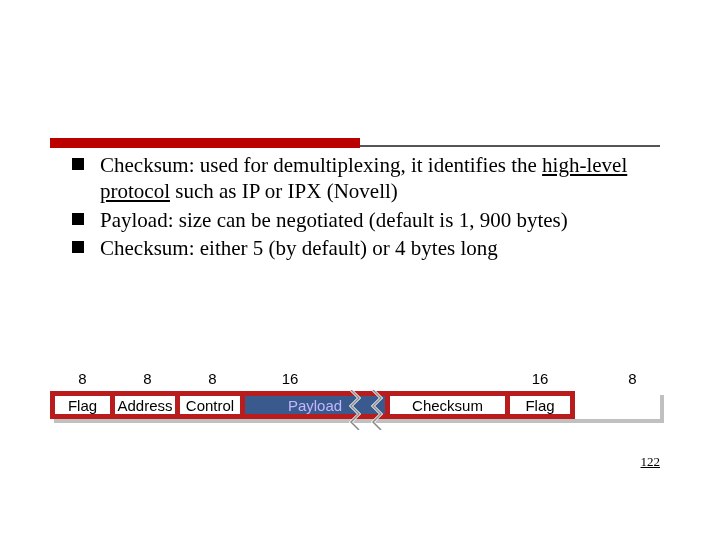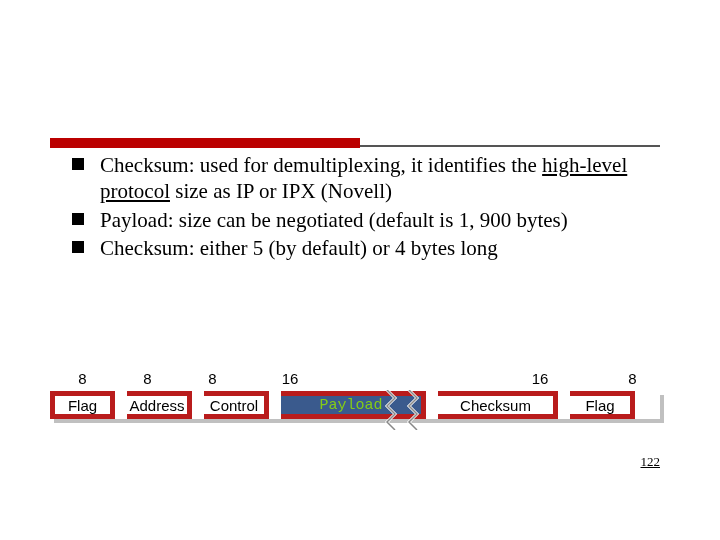--- a/index.html
+++ b/index.html
@@ -84,26 +84,25 @@
   }
   .cell {
     box-sizing: border-box;
     height: 28px;
     display: flex;
     align-items: center;
     justify-content: center;
     background: #fff;
   }
   .cell.border { border: 5px solid #b91c1c; }
-  .cell + .cell.border { border-left: none; margin-left: 12px; }
+  .cell + .cell.border { border-left: none; }
   .payload {
     background: #3a5a8d;
-    color: #84cc16;
+    color: #c4b5fd;
     position: relative;
-    font-family: Liberation Mono, monospace;
   }
   .w8   { flex: 0 0 65px; }
   .w8w  { flex: 0 0 65px; }
   .w16  { flex: 0 0 90px; }
   .wpay { flex: 0 0 145px; }
   .wchk { flex: 0 0 120px; }
 
   
   .break {
     position: absolute;
@@ -132,21 +131,21 @@
 
   <div class="rule-row">
     <div class="red-bar"></div>
     <div class="thin-line"></div>
   </div>
 
   <div class="bullets">
     <div class="bullet">
       <div class="sq"></div>
       <div class="btxt">
-        <span>Checksum: </span><span>used for demultiplexing, it identifies the </span><span class="uline">high-level protocol</span><span> size as IP or IPX (Novell)</span>
+        <span>Checksum: </span><span>used for demultiplexing, it identifies the </span><span class="uline">high-level protocol</span><span> such as IP or IPX (Novell)</span>
       </div>
     </div>
     <div class="bullet">
       <div class="sq"></div>
       <div class="btxt">
         <span>Payload: </span><span>size can be negotiated (default is 1, 900 bytes)</span>
       </div>
     </div>
     <div class="bullet">
       <div class="sq"></div>

